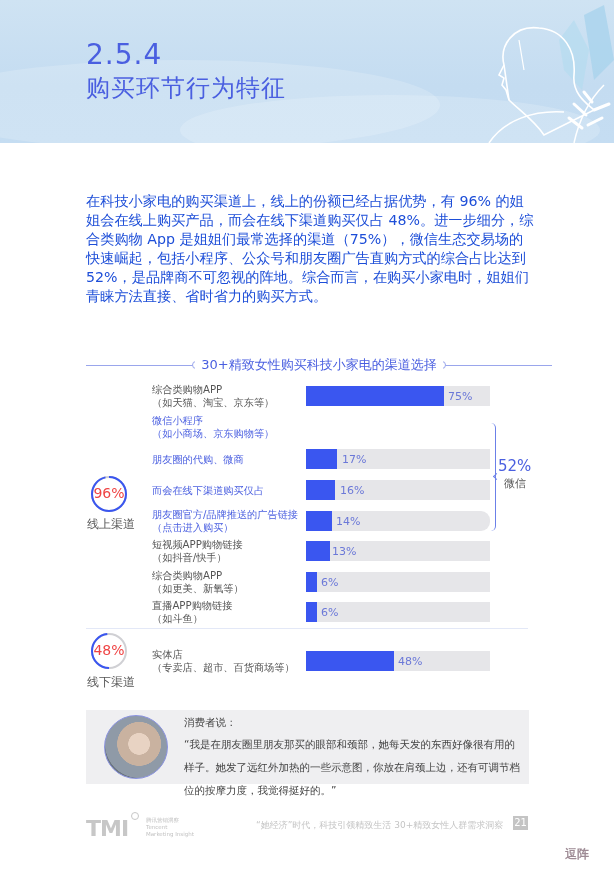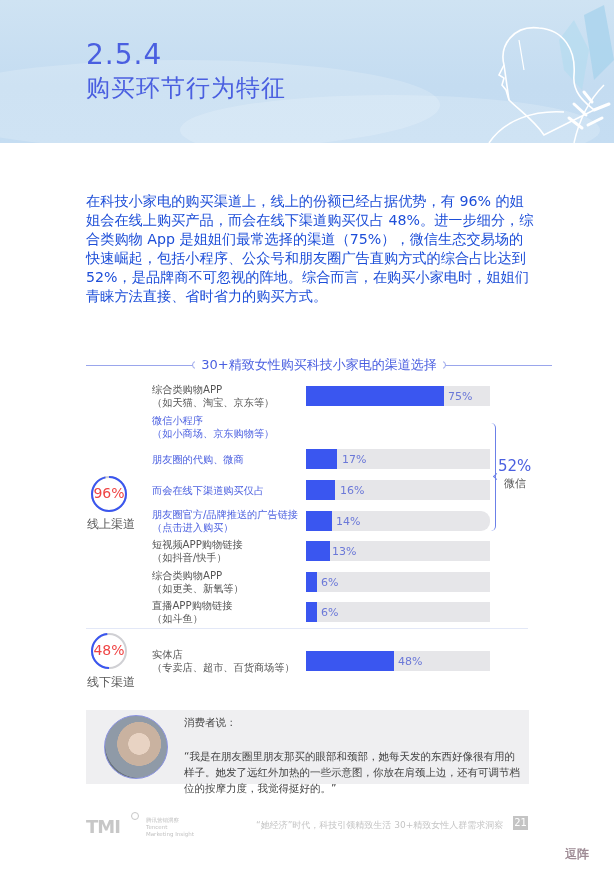--- a/index.html
+++ b/index.html
@@ -37,23 +37,23 @@
   .ring-text { position:absolute; left:0; width:38px; text-align:center; font-size:14px; color:#ef4444; }
   .ring-label { position:absolute; font-size:12px; color:#555; }
 
   .divider { position:absolute; left:86px; top:628px; width:442px; height:1px; background:#e3e8f7; }
 
   .quote-box { position:absolute; left:86px; top:710px; width:443px; height:74px; background:#efeff1; }
   .avatar { position:absolute; left:104px; top:715px; width:62px; height:62px; border-radius:50%;
             border:1px solid #8a92e0; overflow:hidden;
             background:radial-gradient(circle at 55% 45%, #e8d3c3 0 22%, #c9b2a0 23% 45%, #8f9aa7 46% 70%, #6b7680 71%); }
   .q-title { position:absolute; left:184px; top:716px; font-size:10.5px; color:#444; }
-  .q-body { position:absolute; left:184px; top:733px; width:340px; font-size:10.5px; line-height:16px; color:#444;margin-top:15px; }
-
-  .footer-logo { position:absolute; left:86px; top:816px; font-size:18px; font-weight:bold; color:#c7c7c7; letter-spacing:-1px; }
+  .q-body { position:absolute; left:184px; top:733px; width:340px; font-size:10.5px; line-height:23px; color:#444; }
+
+  .footer-logo { position:absolute; left:86px; top:816px; font-size:22px; font-weight:bold; color:#c7c7c7; letter-spacing:-1px; }
   .logo-ring { position:absolute; left:131px; top:812px; width:6px; height:6px; border:1.5px solid #c7c7c7; border-radius:50%; }
   .logo-sub { position:absolute; left:146px; top:817px; font-size:5.5px; line-height:7px; color:#c2c2c2; }
   .footer-text { position:absolute; left:256px; top:819px; font-size:9px; color:#c4c4c4; }
   .page-num { position:absolute; left:513px; top:816px; width:15px; height:14px; background:#c4c4c4; color:#fff; font-size:10px; text-align:center; line-height:14px; }
   .watermark { position:absolute; left:565px; top:846px; font-size:12px; font-weight:bold; color:#9e8b95; }
 </style>
 </head>
 <body>
 
 <div class="header">

